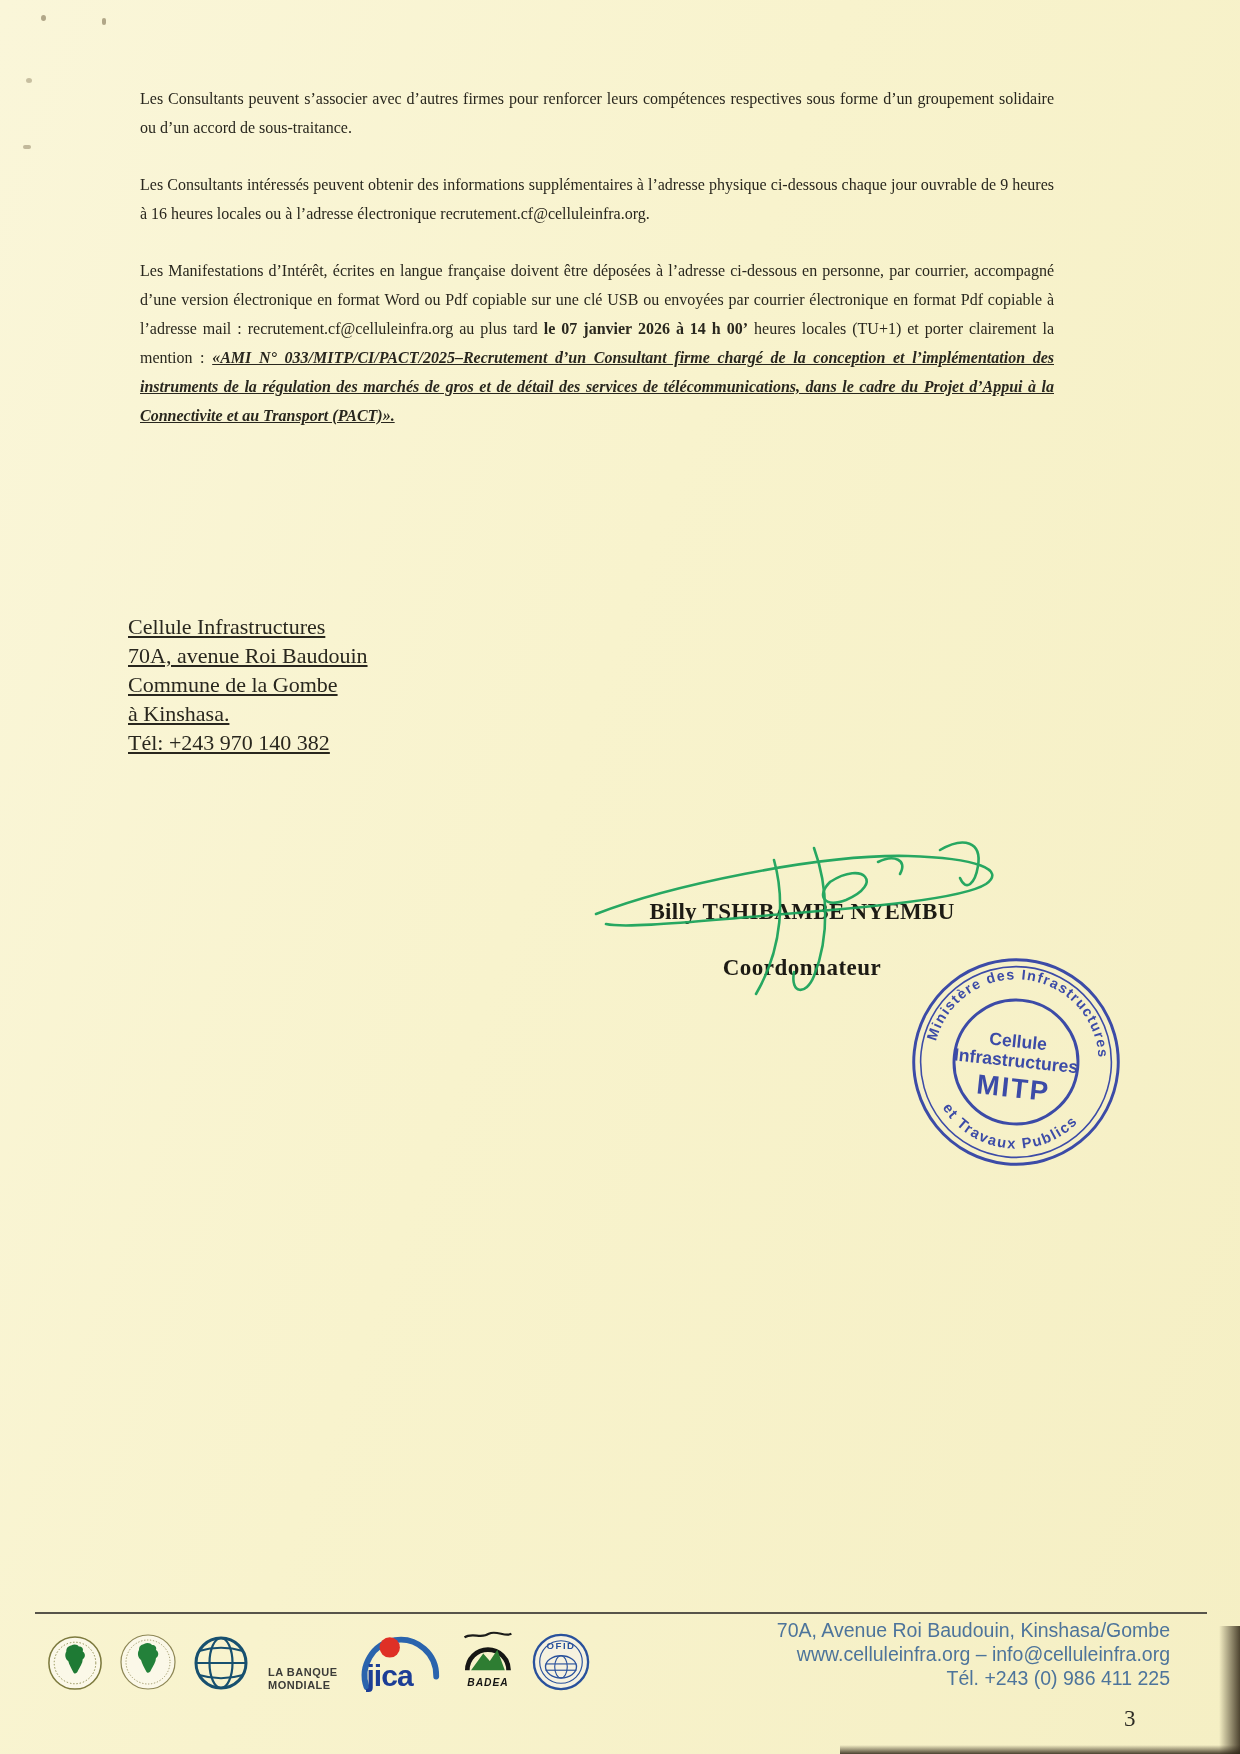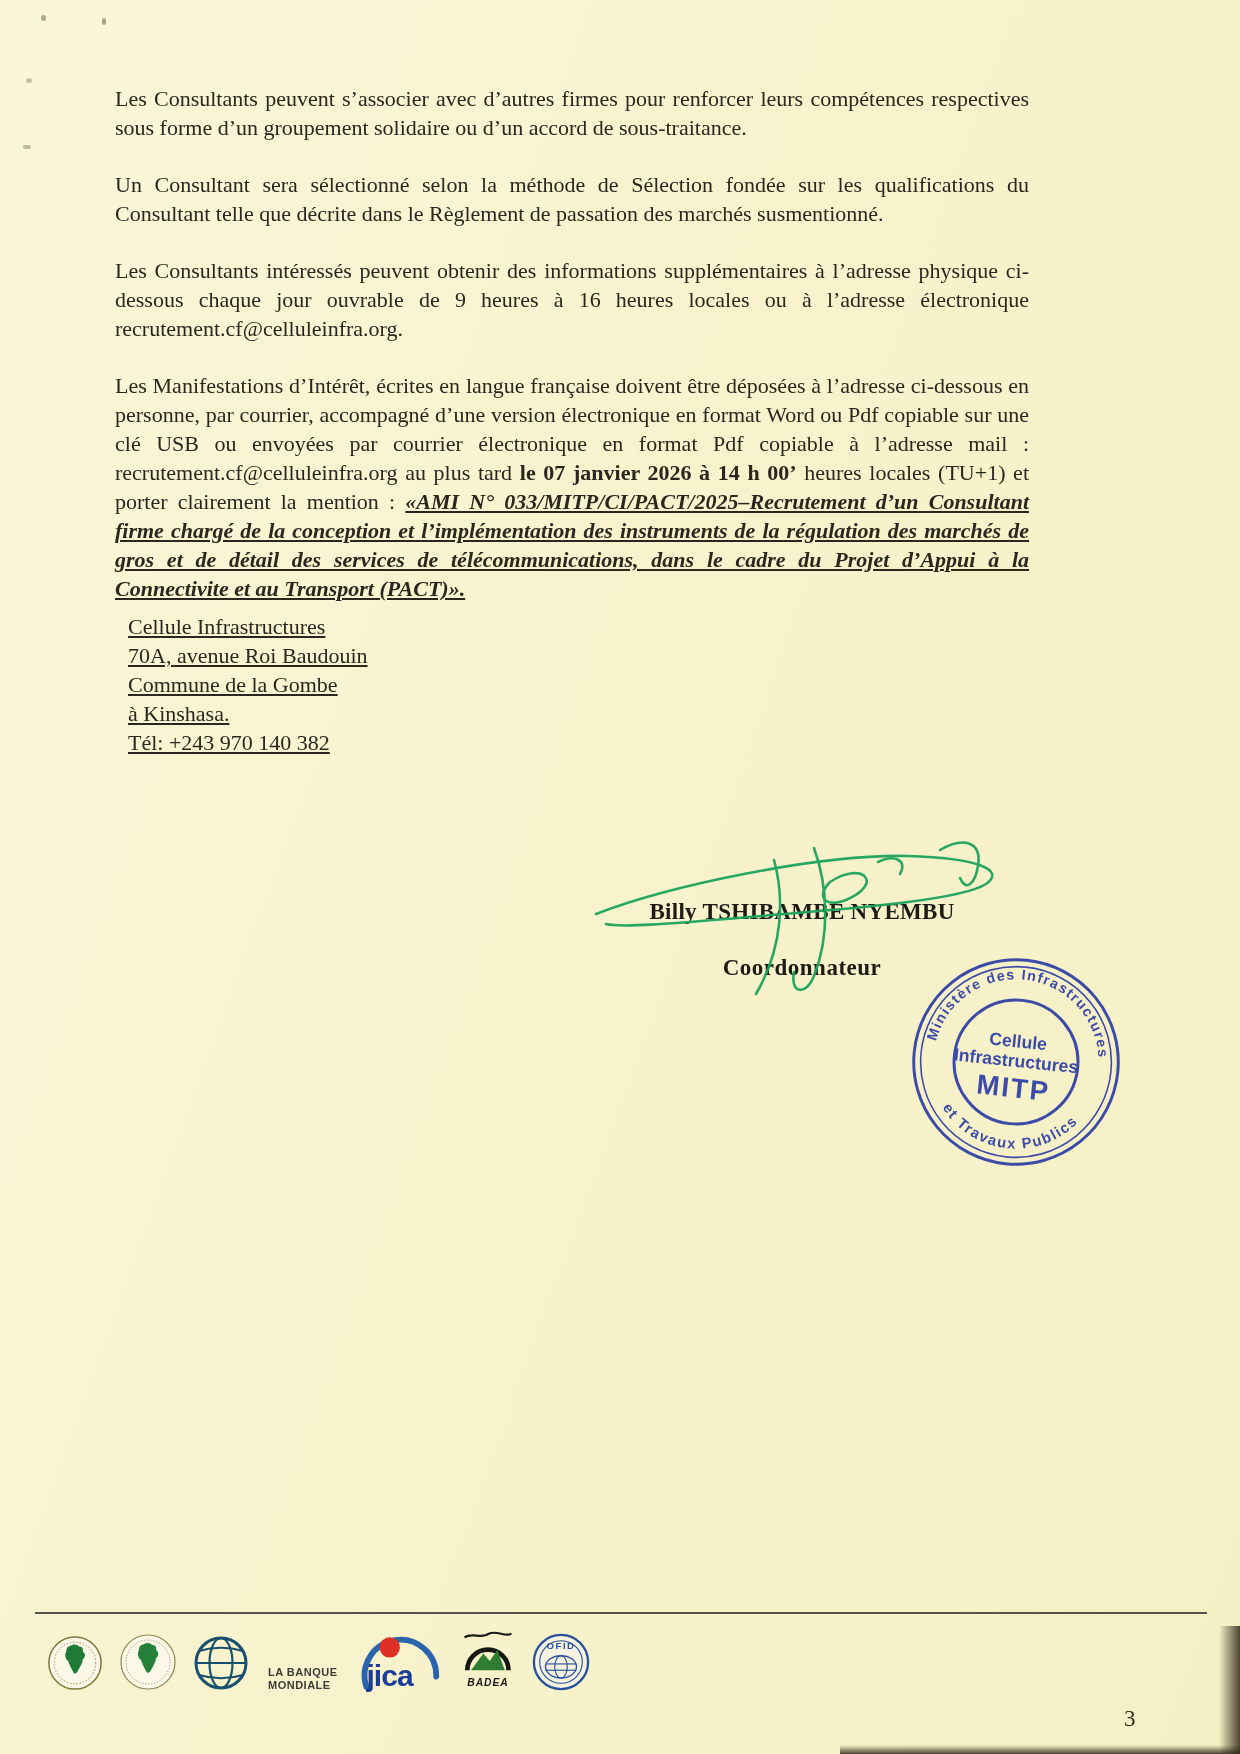--- a/index.html
+++ b/index.html
@@ -3,22 +3,22 @@
 <meta charset="utf-8">
 <style>
   html,body { margin:0; padding:0; background:#d8d4c0; }
   #page {
     position:relative; width:1240px; height:1754px; overflow:hidden;
     background: linear-gradient(110deg, #faf6d9 0%, #f8f3cd 45%, #f5efc4 100%);
     font-family:"Liberation Serif", serif;
   }
   
   .bodytext {
-    position:absolute; left:115px; top:84px; width:914px;
-    color:#29271e; font-size:22px; line-height:29px; text-align:justify;
+    position:absolute; left:140px; top:84px; width:914px;
+    color:#29271e; font-size:16px; line-height:29px; text-align:justify;
   }
   .bodytext p { margin:0 0 28px 0; }
   .seg-bold { font-weight:bold; }
   .seg-mention { font-weight:bold; font-style:italic;text-decoration:underline; }
   
   .address { position:absolute; left:128px; top:612px; color:#29271e; font-size:22px; line-height:29px;text-decoration:underline; }
   
   .sig-block { position:absolute; left:583px; top:899px; width:438px; text-align:center; color:#1d1b14; }
   .sig-name { font-size:23px; font-weight:bold; letter-spacing:0.3px; }
   .sig-title { font-size:23px; font-weight:bold; margin-top:30px; letter-spacing:0.5px; }
@@ -46,21 +46,20 @@
 
 <div id="page">
 
   <div class="artifact" style="left:41px; top:15px; width:5px; height:6px;"></div>
   <div class="artifact" style="left:102px; top:18px; width:4px; height:7px; border-radius:2px;"></div>
   <div class="artifact" style="left:26px; top:78px; width:6px; height:5px; opacity:0.45;"></div>
   <div class="artifact" style="left:23px; top:145px; width:8px; height:4px; border-radius:2px; opacity:0.5;"></div>
 
   <div class="bodytext">
     <p>Les Consultants peuvent s’associer avec d’autres firmes pour renforcer leurs compétences respectives sous forme d’un groupement solidaire ou d’un accord de sous-traitance.</p>
-    <p>Un Consultant sera sélectionné selon la méthode de Sélection fondée sur les qualifications du Consultant telle que décrite dans le Règlement de passation des marchés susmentionné.</p>
     <p>Les Consultants intéressés peuvent obtenir des informations supplémentaires à l’adresse physique ci-dessous chaque jour ouvrable de 9 heures à 16 heures locales ou à l’adresse électronique recrutement.cf@celluleinfra.org.</p>
     <p><span>Les Manifestations d’Intérêt, écrites en langue française doivent être déposées à l’adresse ci-dessous en personne, par courrier, accompagné d’une version électronique en format Word ou Pdf copiable sur une clé USB ou envoyées par courrier électronique en format Pdf copiable à l’adresse mail : recrutement.cf@celluleinfra.org au plus tard </span><span class="seg-bold">le 07 janvier 2026 à 14 h 00’</span><span> heures locales (TU+1) et porter clairement la mention : </span><span class="seg-mention">«AMI N° 033/MITP/CI/PACT/2025–Recrutement d’un Consultant firme chargé de la conception et l’implémentation des instruments de la régulation des marchés de gros et de détail des services de télécommunications, dans le cadre du Projet d’Appui à la Connectivite et au Transport (PACT)».</span></p>
   </div>
 
   <div class="address">
     <div>Cellule Infrastructures</div>
     <div>70A, avenue Roi Baudouin</div>
     <div>Commune de la Gombe</div>
     <div>à Kinshasa.</div>
     <div>Tél: +243 970 140 382</div>
@@ -150,19 +149,24 @@
       <circle cx="31" cy="31" r="28" fill="#f6f2e0" stroke="#29519c" stroke-width="2.4"></circle>
       <circle cx="31" cy="31" r="22" fill="none" stroke="#29519c" stroke-width="1.2"></circle>
       <text x="31" y="18" text-anchor="middle" font-family="Liberation Sans, sans-serif" font-weight="bold" font-size="10" letter-spacing="1.5" fill="#29519c">OFID</text>
       <ellipse cx="31" cy="36" rx="16" ry="11.5" fill="none" stroke="#29519c" stroke-width="1.4"></ellipse>
       <ellipse cx="31" cy="36" rx="6.5" ry="11.5" fill="none" stroke="#29519c" stroke-width="1.2"></ellipse>
       <line x1="15" y1="33" x2="47" y2="33" stroke="#29519c" stroke-width="1.2"></line>
       <line x1="15" y1="39.5" x2="47" y2="39.5" stroke="#29519c" stroke-width="1.2"></line>
     </svg>
   </div>
 
+  <div class="footer-contact">
+    <div>70A,  Avenue Roi Baudouin, Kinshasa/Gombe</div>
+    <div>www.celluleinfra.org – info@celluleinfra.org</div>
+    <div>Tél. +243 (0) 986 411 225</div>
+  </div>
 
   <div class="page-num">3</div>
 
   <div class="edge-right"></div>
   <div class="edge-bottom"></div>
 
 </div>
 
 </body></html>

